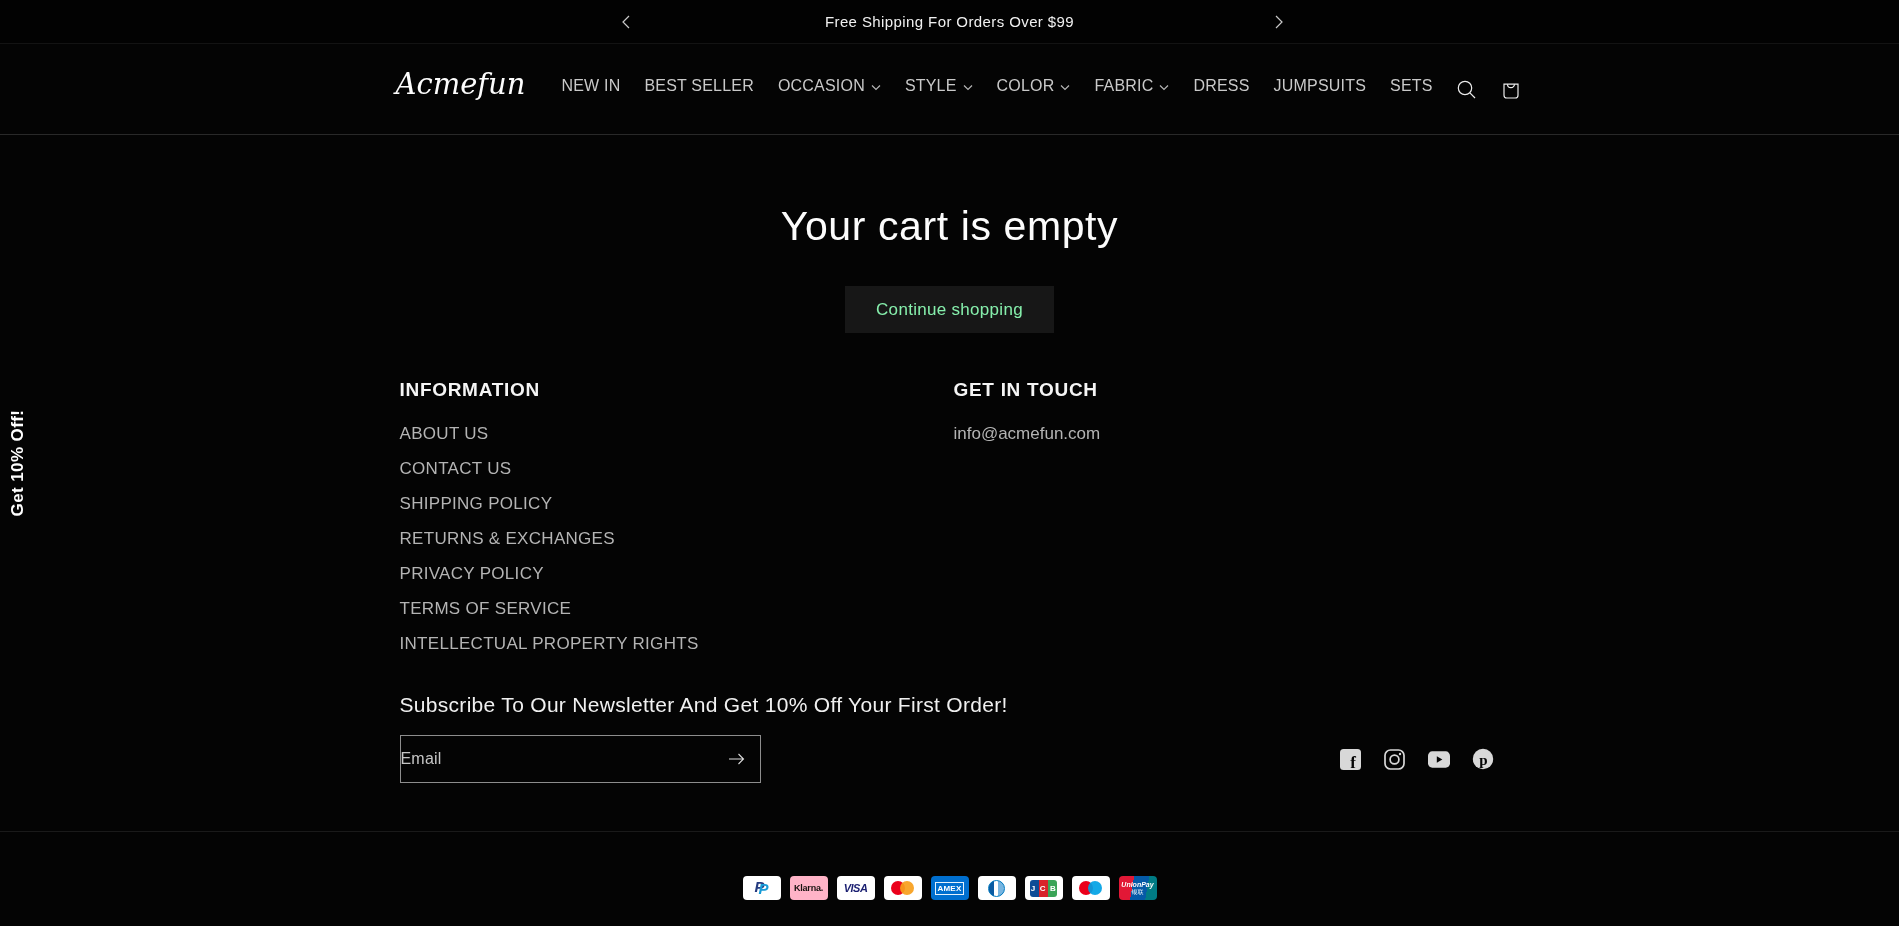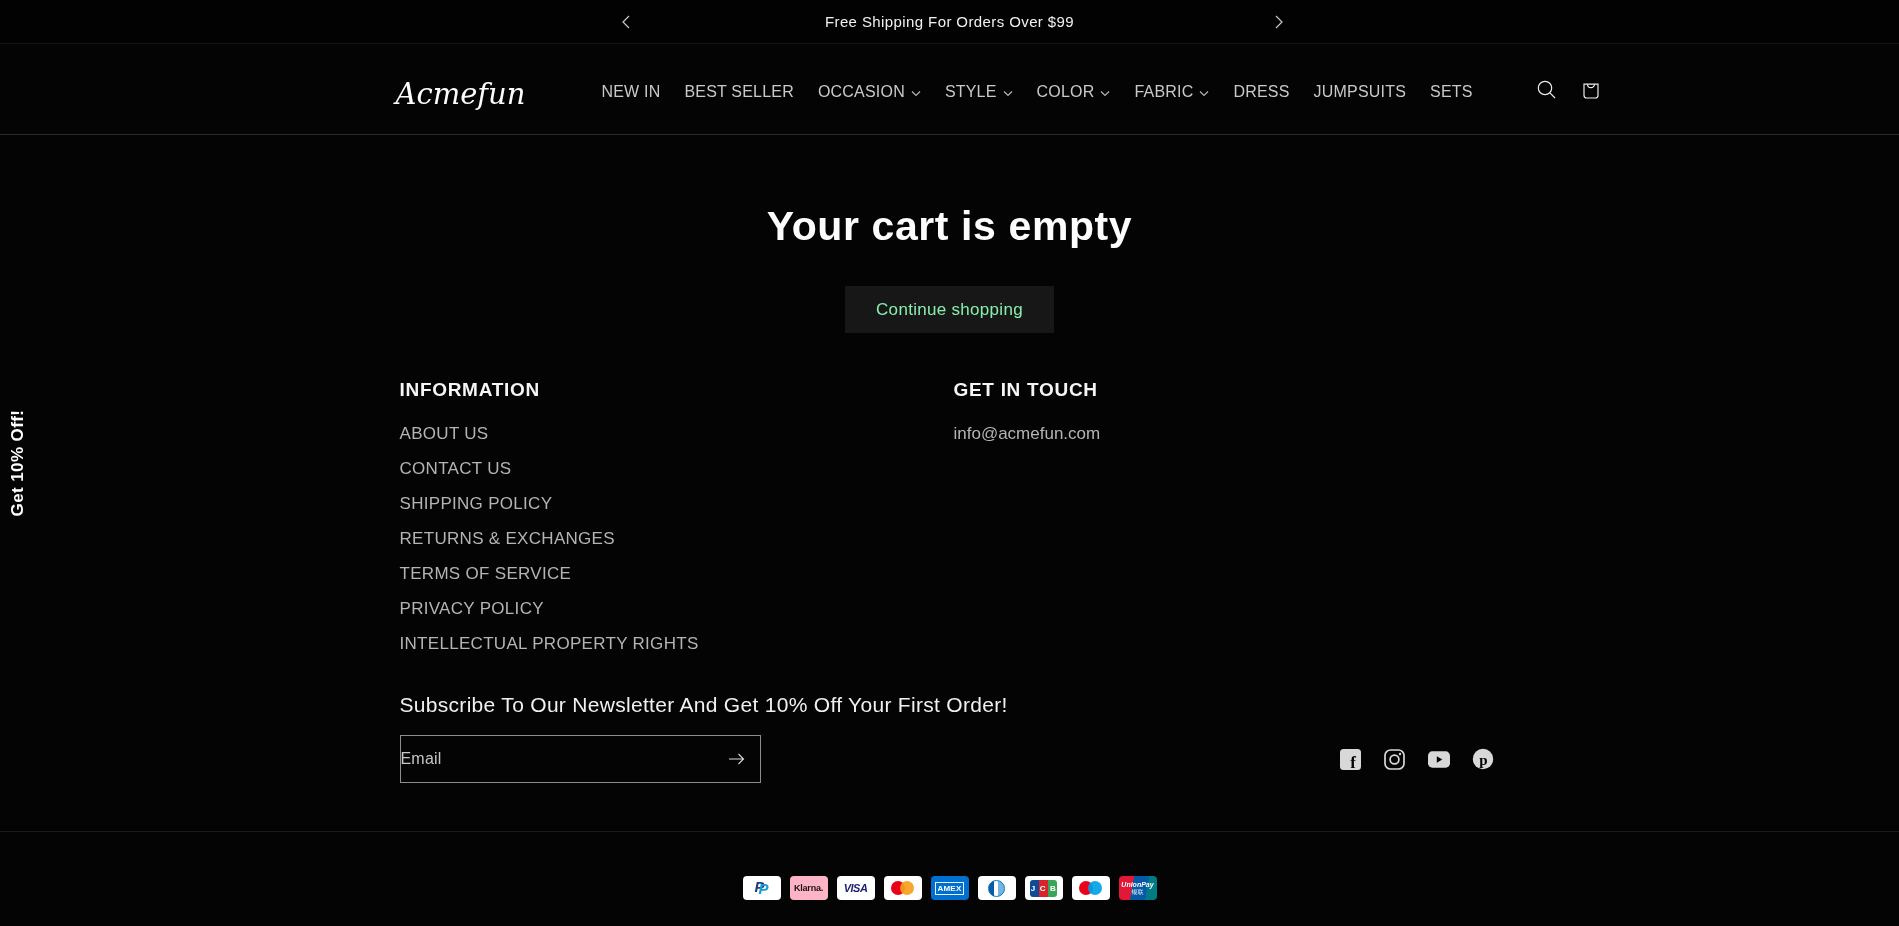--- a/index.html
+++ b/index.html
@@ -28,39 +28,39 @@
   }
   .ann-arrow.prev { left:603px; }
   .ann-arrow.next { right:598px; }
 
   
   .site-header {
     height:91px;
     border-bottom:1px solid rgba(255,255,255,.15);
     display:flex; align-items:center;
   }
-  .header-inner { width:1136px; margin:0 auto; display:flex; align-items:flex-end;gap:40px; }
+  .header-inner { width:1136px; margin:0 auto; display:flex; align-items:flex-start; }
   .logo {
     font-family:"DejaVu Serif", serif; font-style:italic; font-weight:500;
     font-size:29px; color:#fdfdfd; margin-left:14px; letter-spacing:0;
     white-space:nowrap;
   }
   nav.main-nav { display:flex; align-items:center; margin-left:24px; }
   .nav-link {
     display:flex; align-items:center; gap:6px;
     padding:10px 12px; font-size:16px; color:#c9c9c9; letter-spacing:.2px;
     white-space:nowrap;
   }
   .caret { display:inline-flex; margin-top:2px; color:#b5b5b5; }
   .header-icons { margin-left:auto; display:flex; align-items:center; }
   .icon-btn { width:44px; height:44px; display:flex; align-items:center; justify-content:center; color:#ececec; }
 
   
   .cart-empty { text-align:center; padding:66px 0 40px; }
-  .cart-empty h1 { font-size:41px; font-weight:700; color:#fcfcfc; letter-spacing:.6px; line-height:51px; }
+  .cart-empty h1 { font-size:41px; font-weight:400; color:#fcfcfc; letter-spacing:.6px; line-height:51px; }
   .continue-btn {
     margin-top:34px; display:inline-block;
     width:209px; height:47px; line-height:47px;
     background:#171717; color:#86efac; font-size:17px; letter-spacing:.3px;
     text-align:center;
   }
 
   
   .promo-tab {
     position:absolute; left:8px; top:50%;
@@ -231,22 +231,22 @@
 <footer>
   <div class="footer-content">
     <div class="footer-grid">
       <div>
         <h4 class="f-title">INFORMATION</h4>
         <ul class="f-links">
           <li><a>ABOUT US</a></li>
           <li><a>CONTACT US</a></li>
           <li><a>SHIPPING POLICY</a></li>
           <li><a>RETURNS &amp; EXCHANGES</a></li>
+          <li><a>PRIVACY POLICY</a></li>
           <li><a>TERMS OF SERVICE</a></li>
-          <li><a>PRIVACY POLICY</a></li>
           <li><a>INTELLECTUAL PROPERTY RIGHTS</a></li>
         </ul>
       </div>
       <div>
         <h4 class="f-title">GET IN TOUCH</h4>
         <div class="f-email">info@acmefun.com</div>
       </div>
     </div>
 
     <div class="newsletter">

